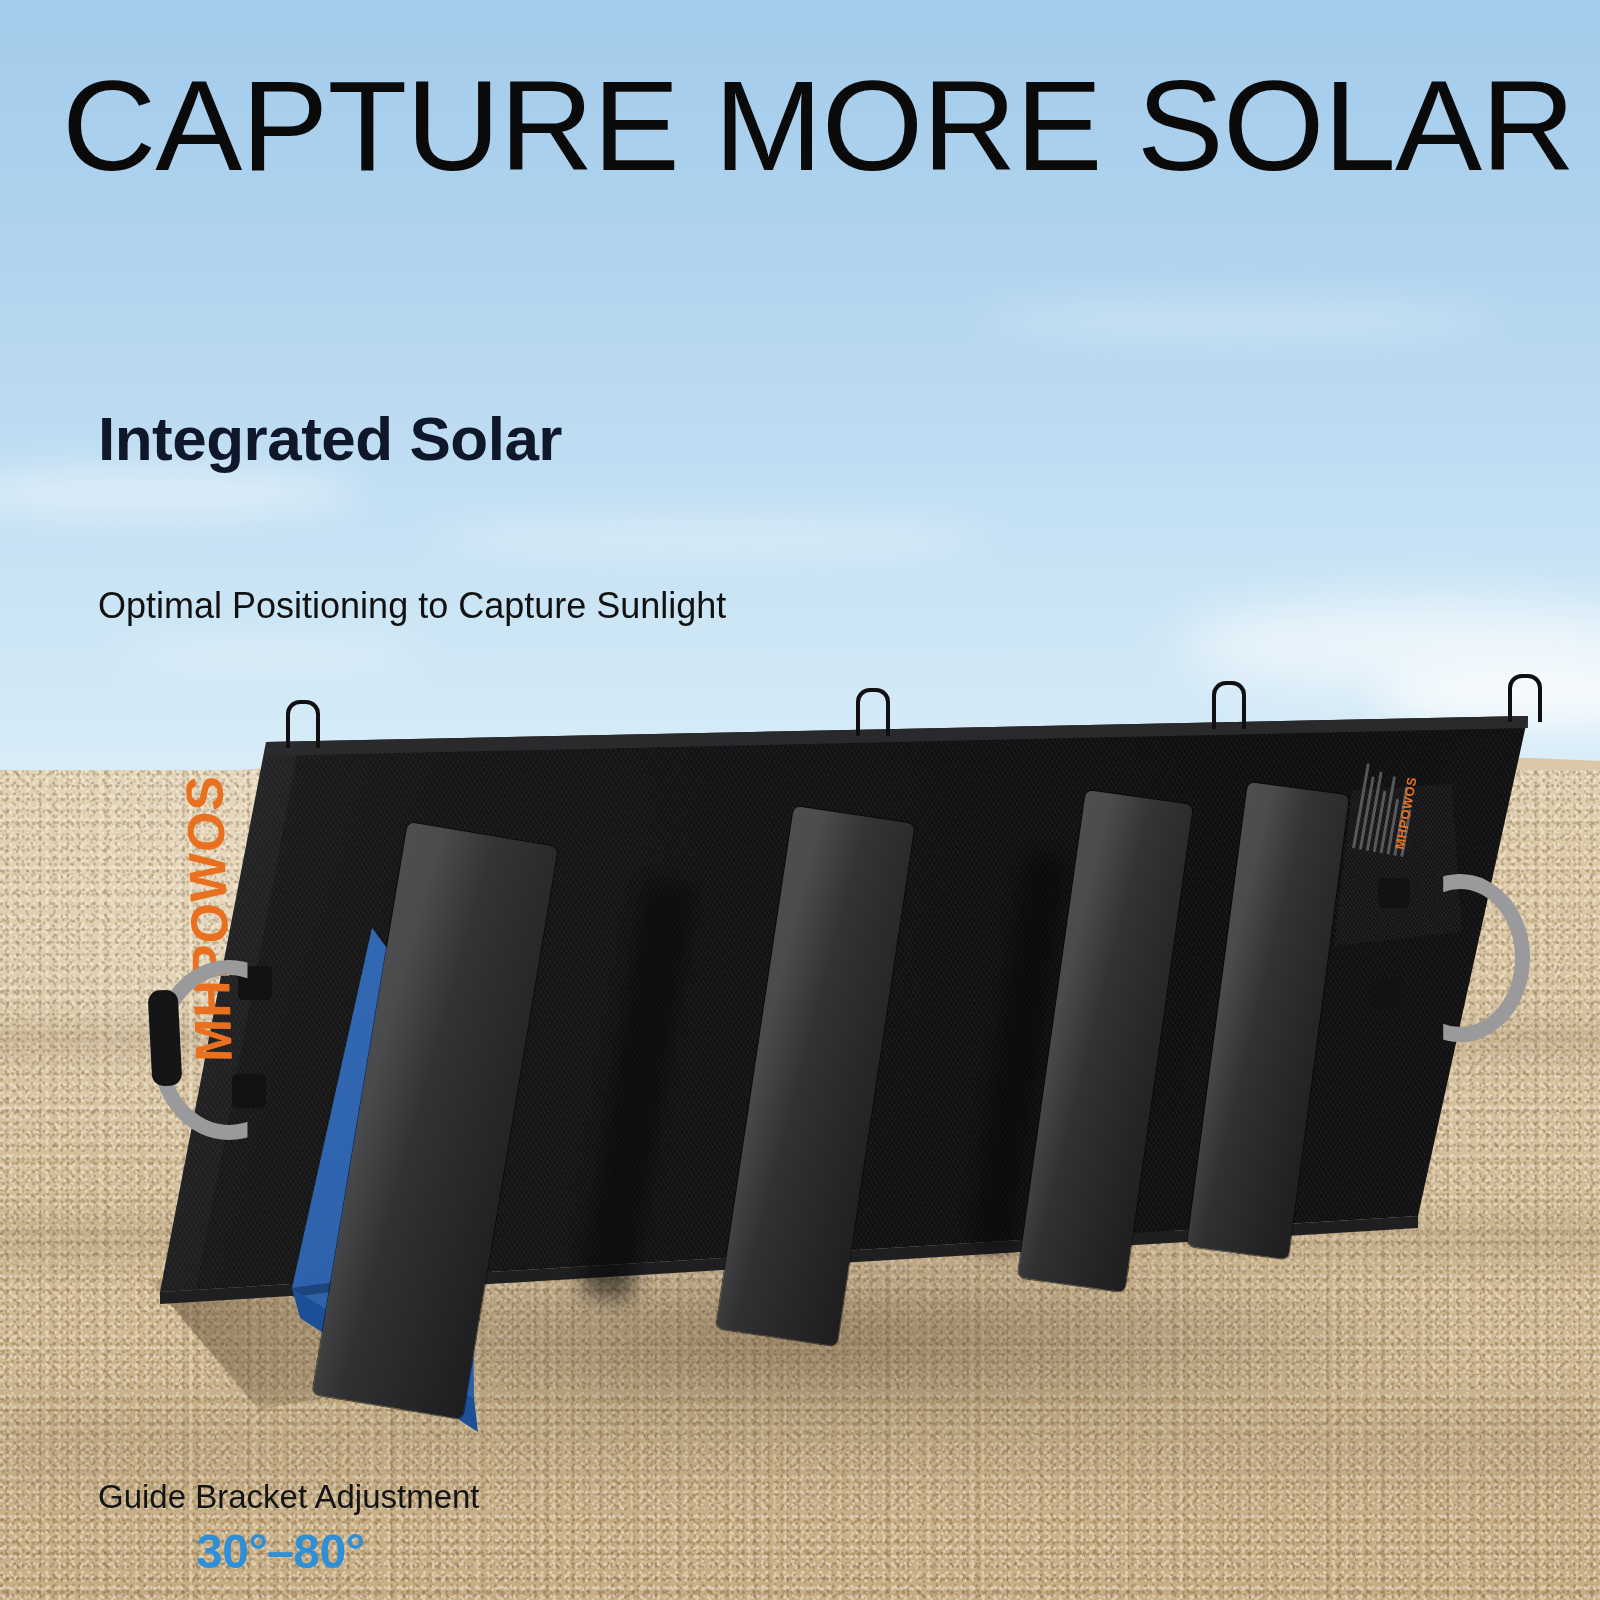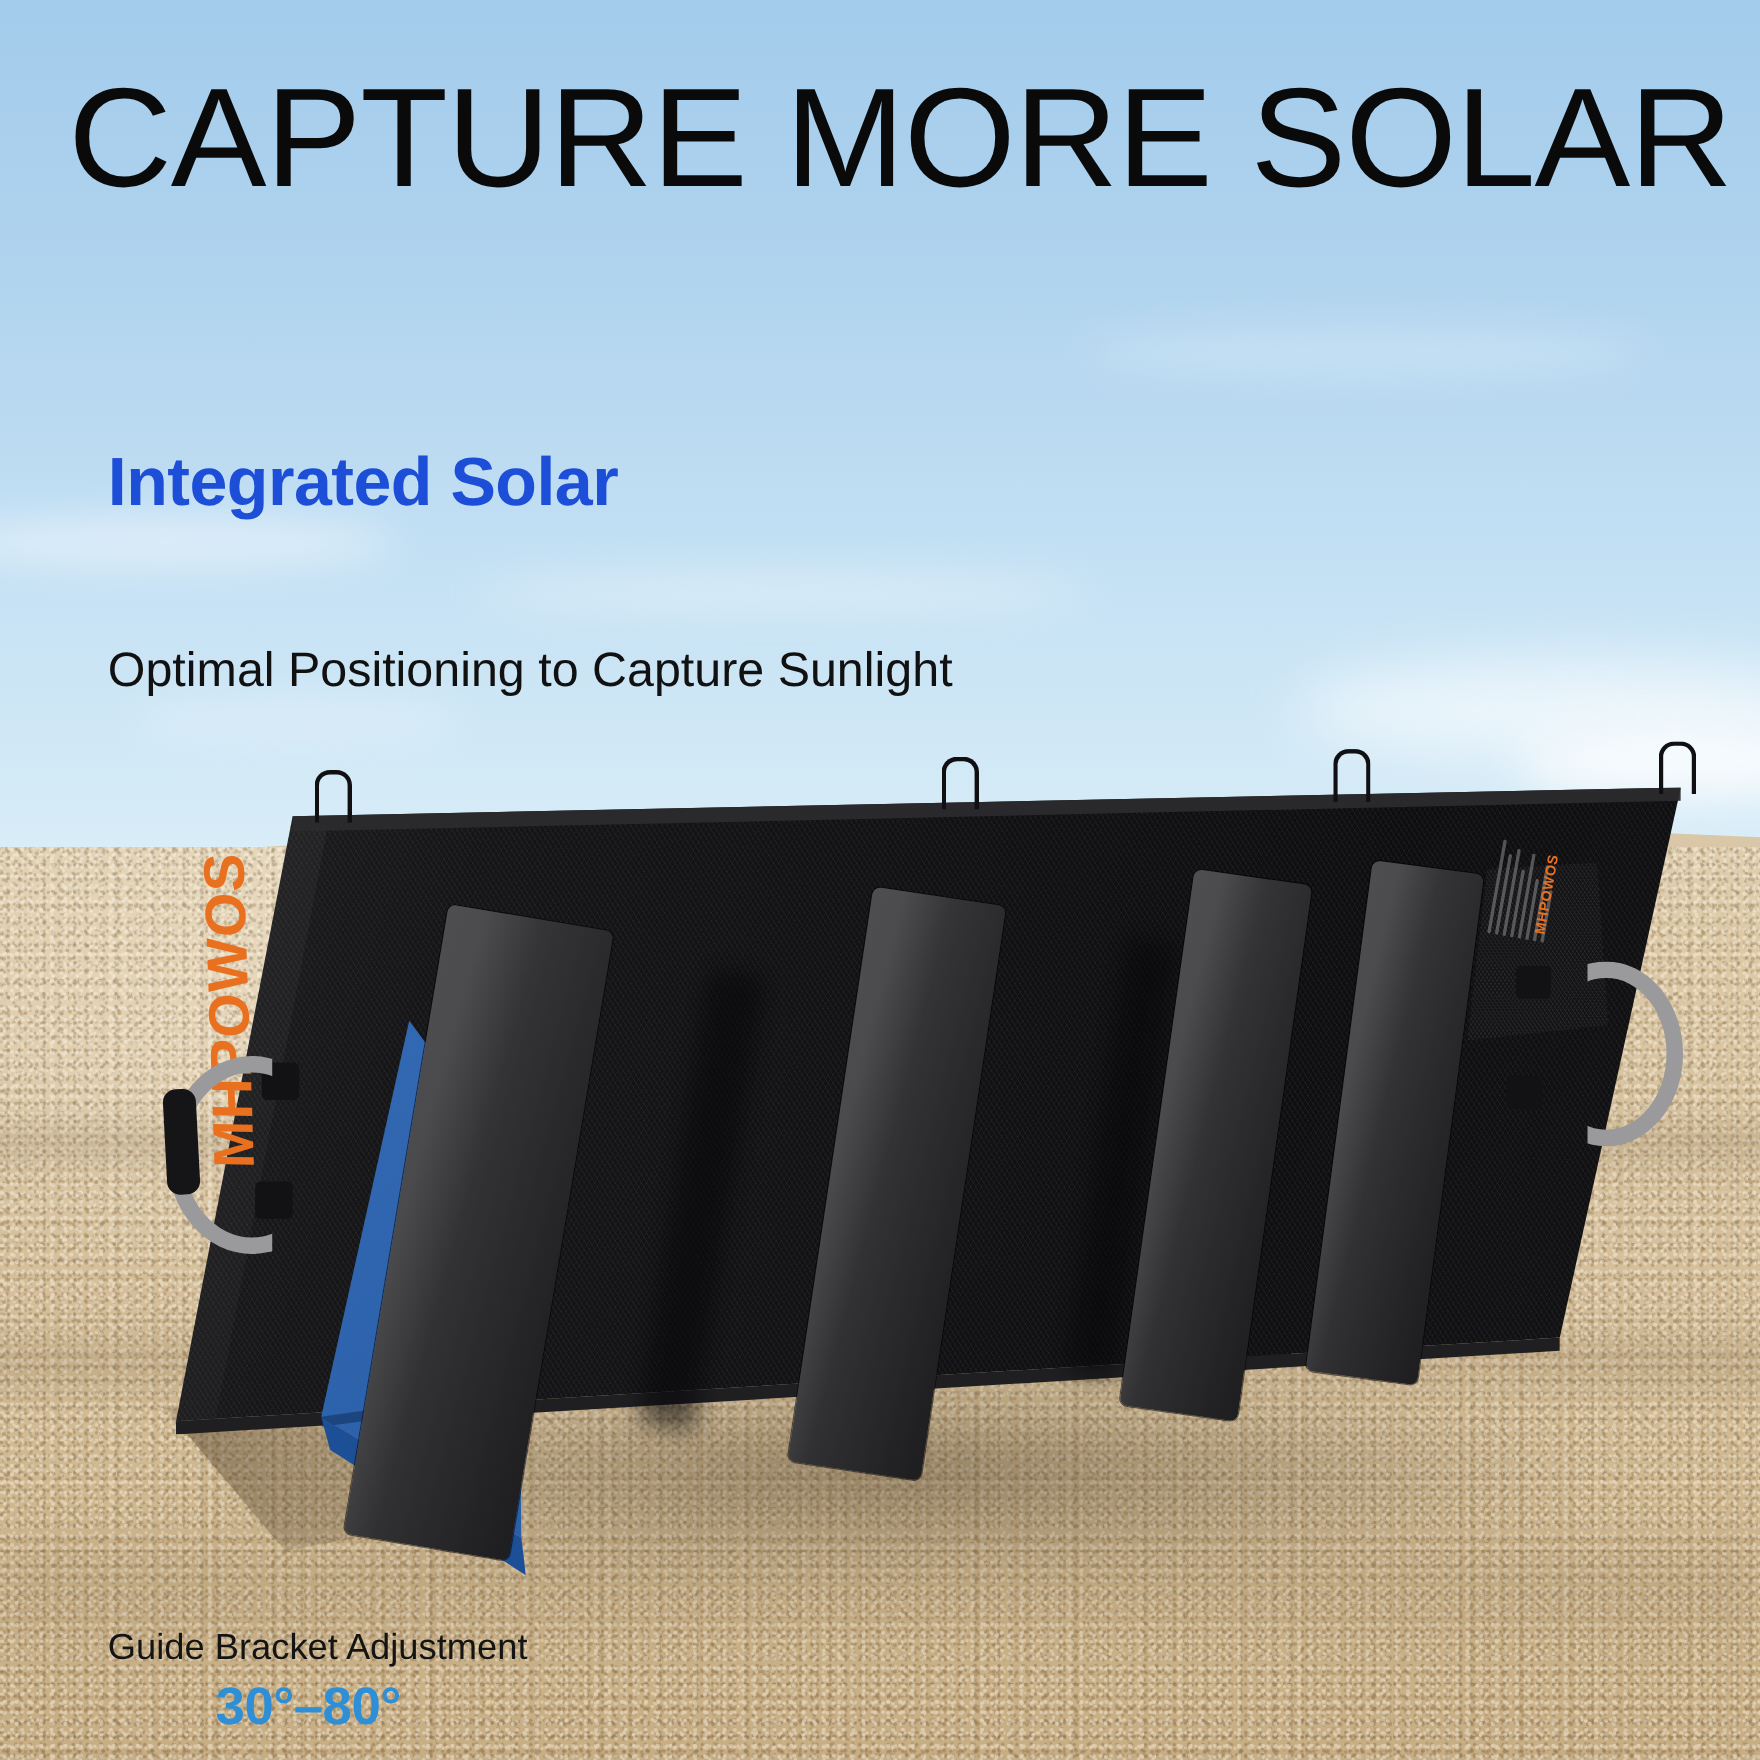--- a/index.html
+++ b/index.html
@@ -91,27 +91,27 @@
 
   
   .headline{
     position:absolute;left:62px;top:62px;width:1500px;
     font-size:128px;line-height:1;font-weight:400;letter-spacing:-1px;
     color:#0a0a0a;white-space:nowrap;
     transform:scaleX(1.02);transform-origin:left top;
   }
   .subhead{
     position:absolute;left:98px;top:404px;
-    font-size:62px;line-height:1.13;font-weight:700;color:#1d4ed8;
+    font-size:62px;line-height:1.13;font-weight:700;color:#0f172a;
     letter-spacing:-0.5px;
   }
   .subhead span{display:block;}
   .tagline{
     position:absolute;left:98px;top:585px;
-    font-size:44px;font-weight:400;color:#111111;letter-spacing:0px;
+    font-size:36px;font-weight:400;color:#111111;letter-spacing:0px;
   }
   .caption-label{
     position:absolute;left:98px;top:1478px;
     font-size:33px;font-weight:400;color:#141414;
   }
   .caption-value{
     position:absolute;left:196px;top:1524px;
     font-size:48px;font-weight:700;letter-spacing:-0.5px;
   }
 

